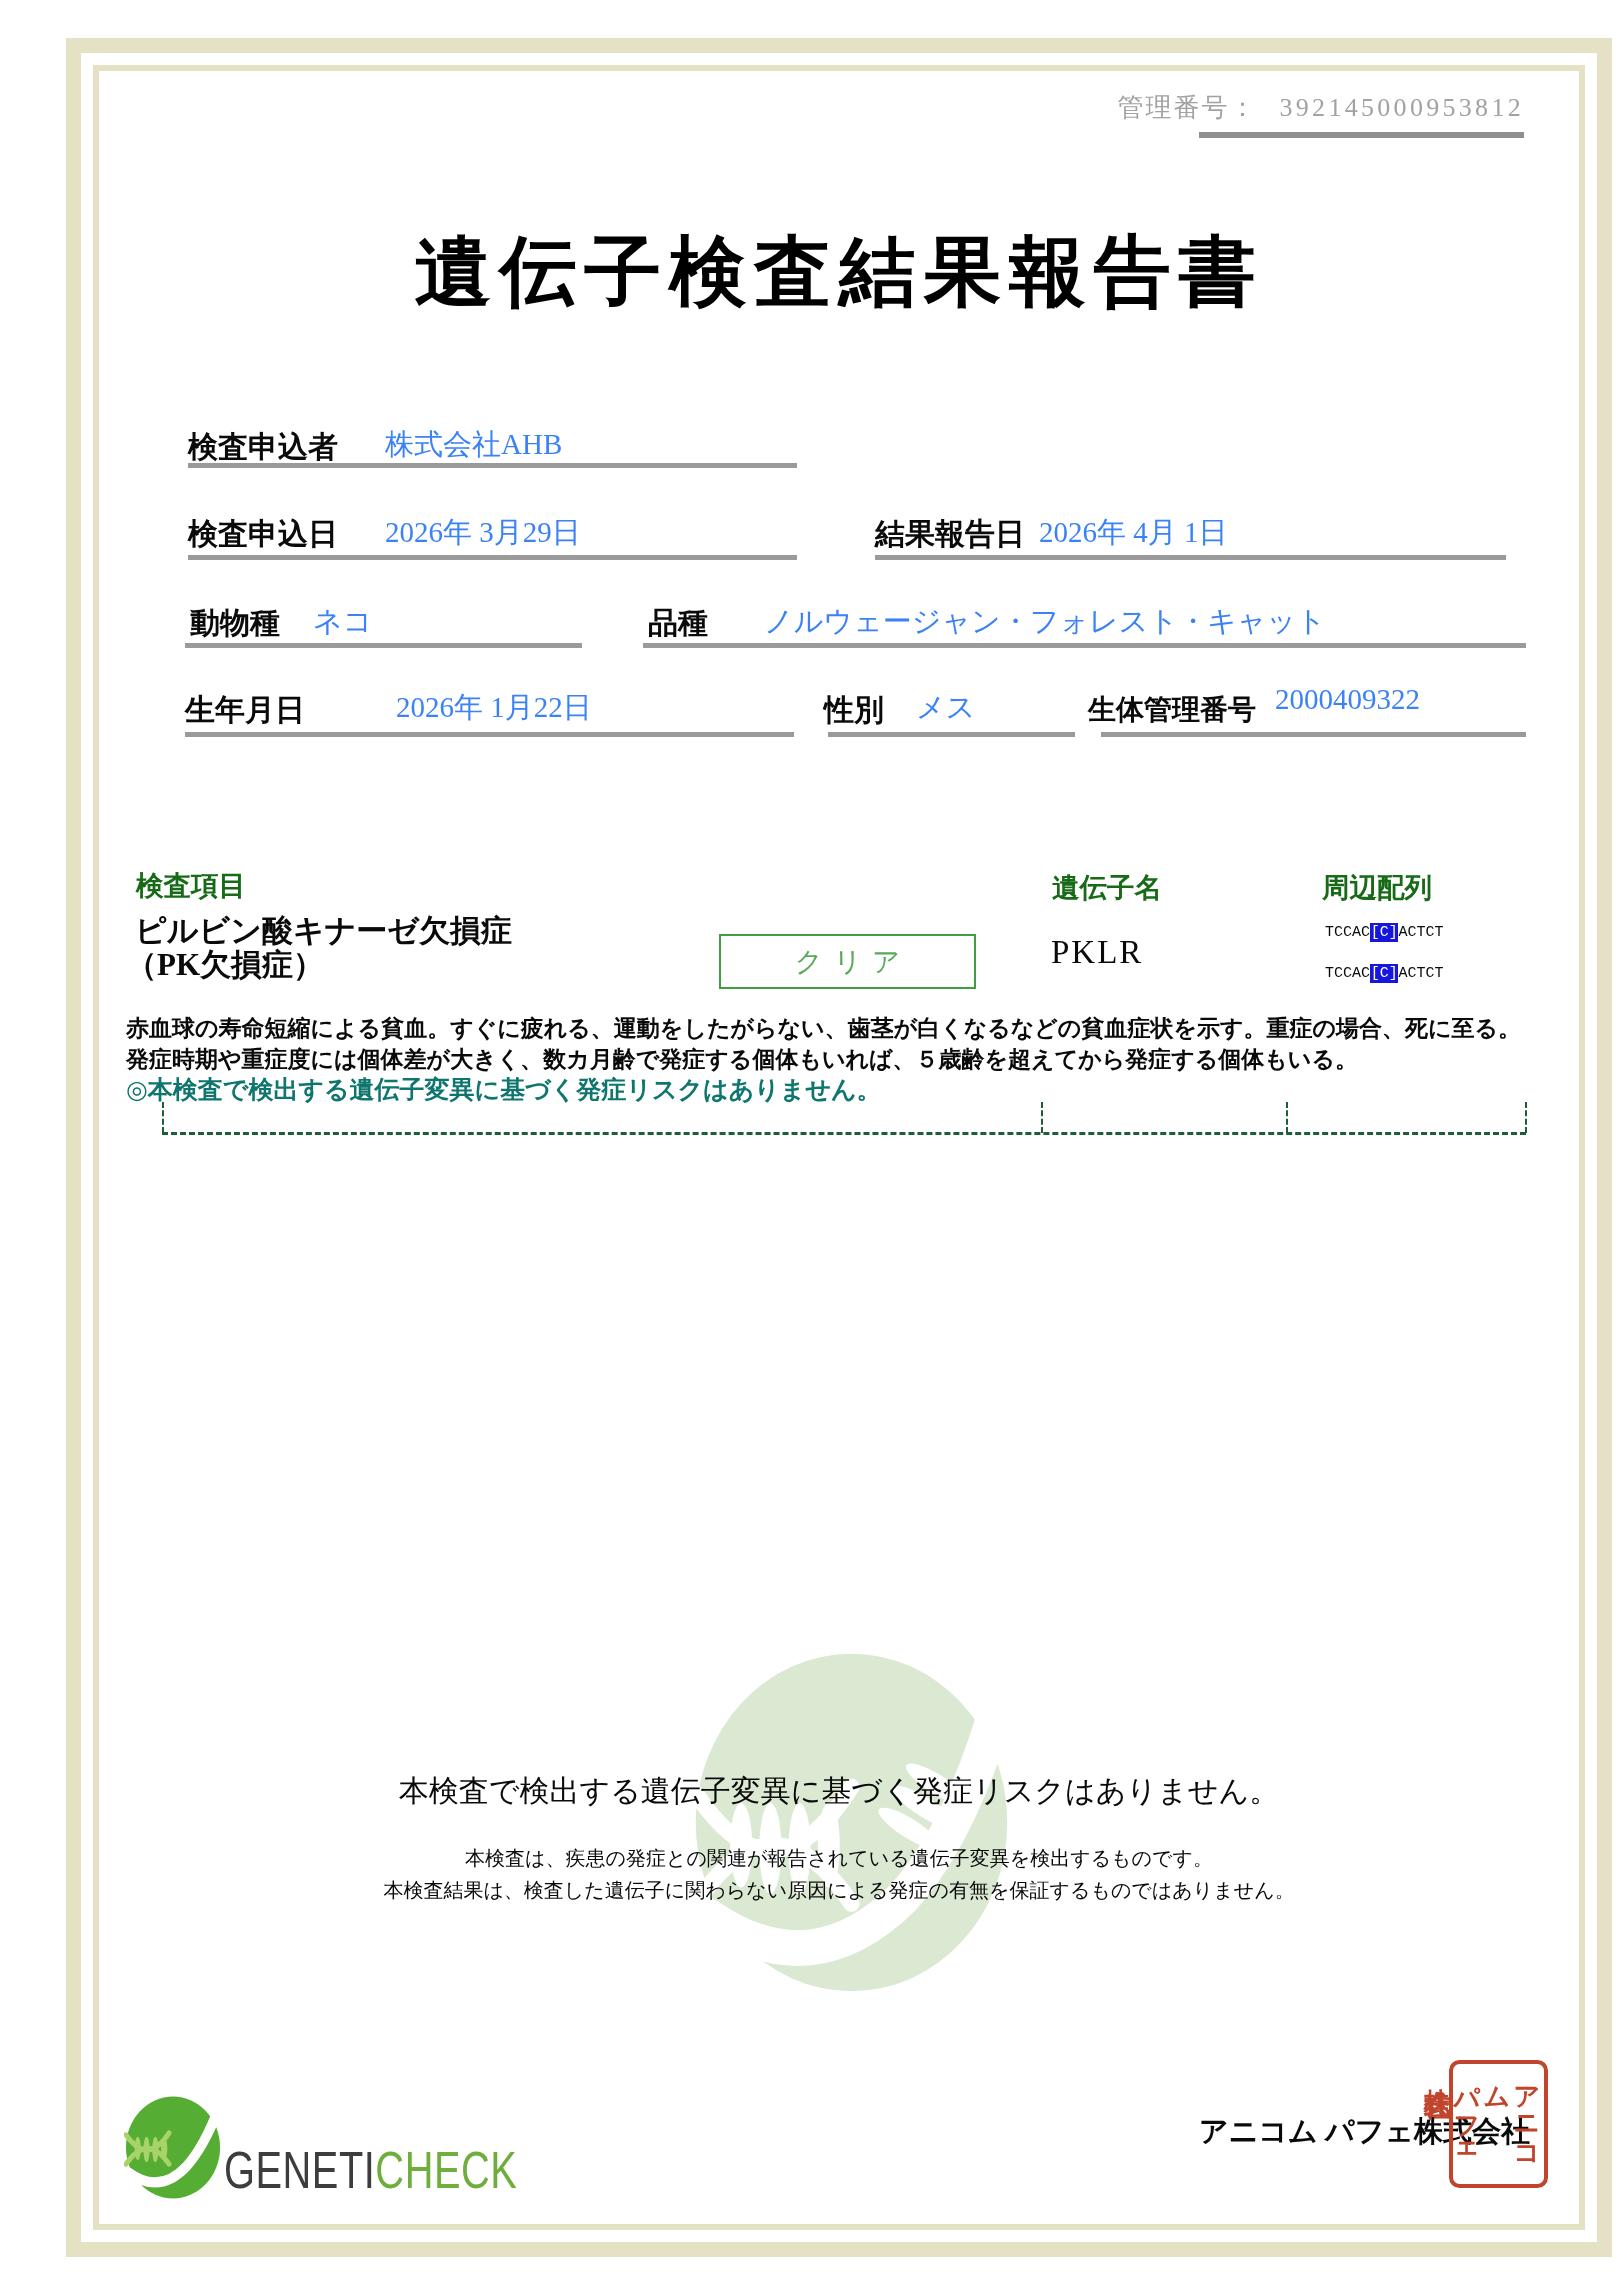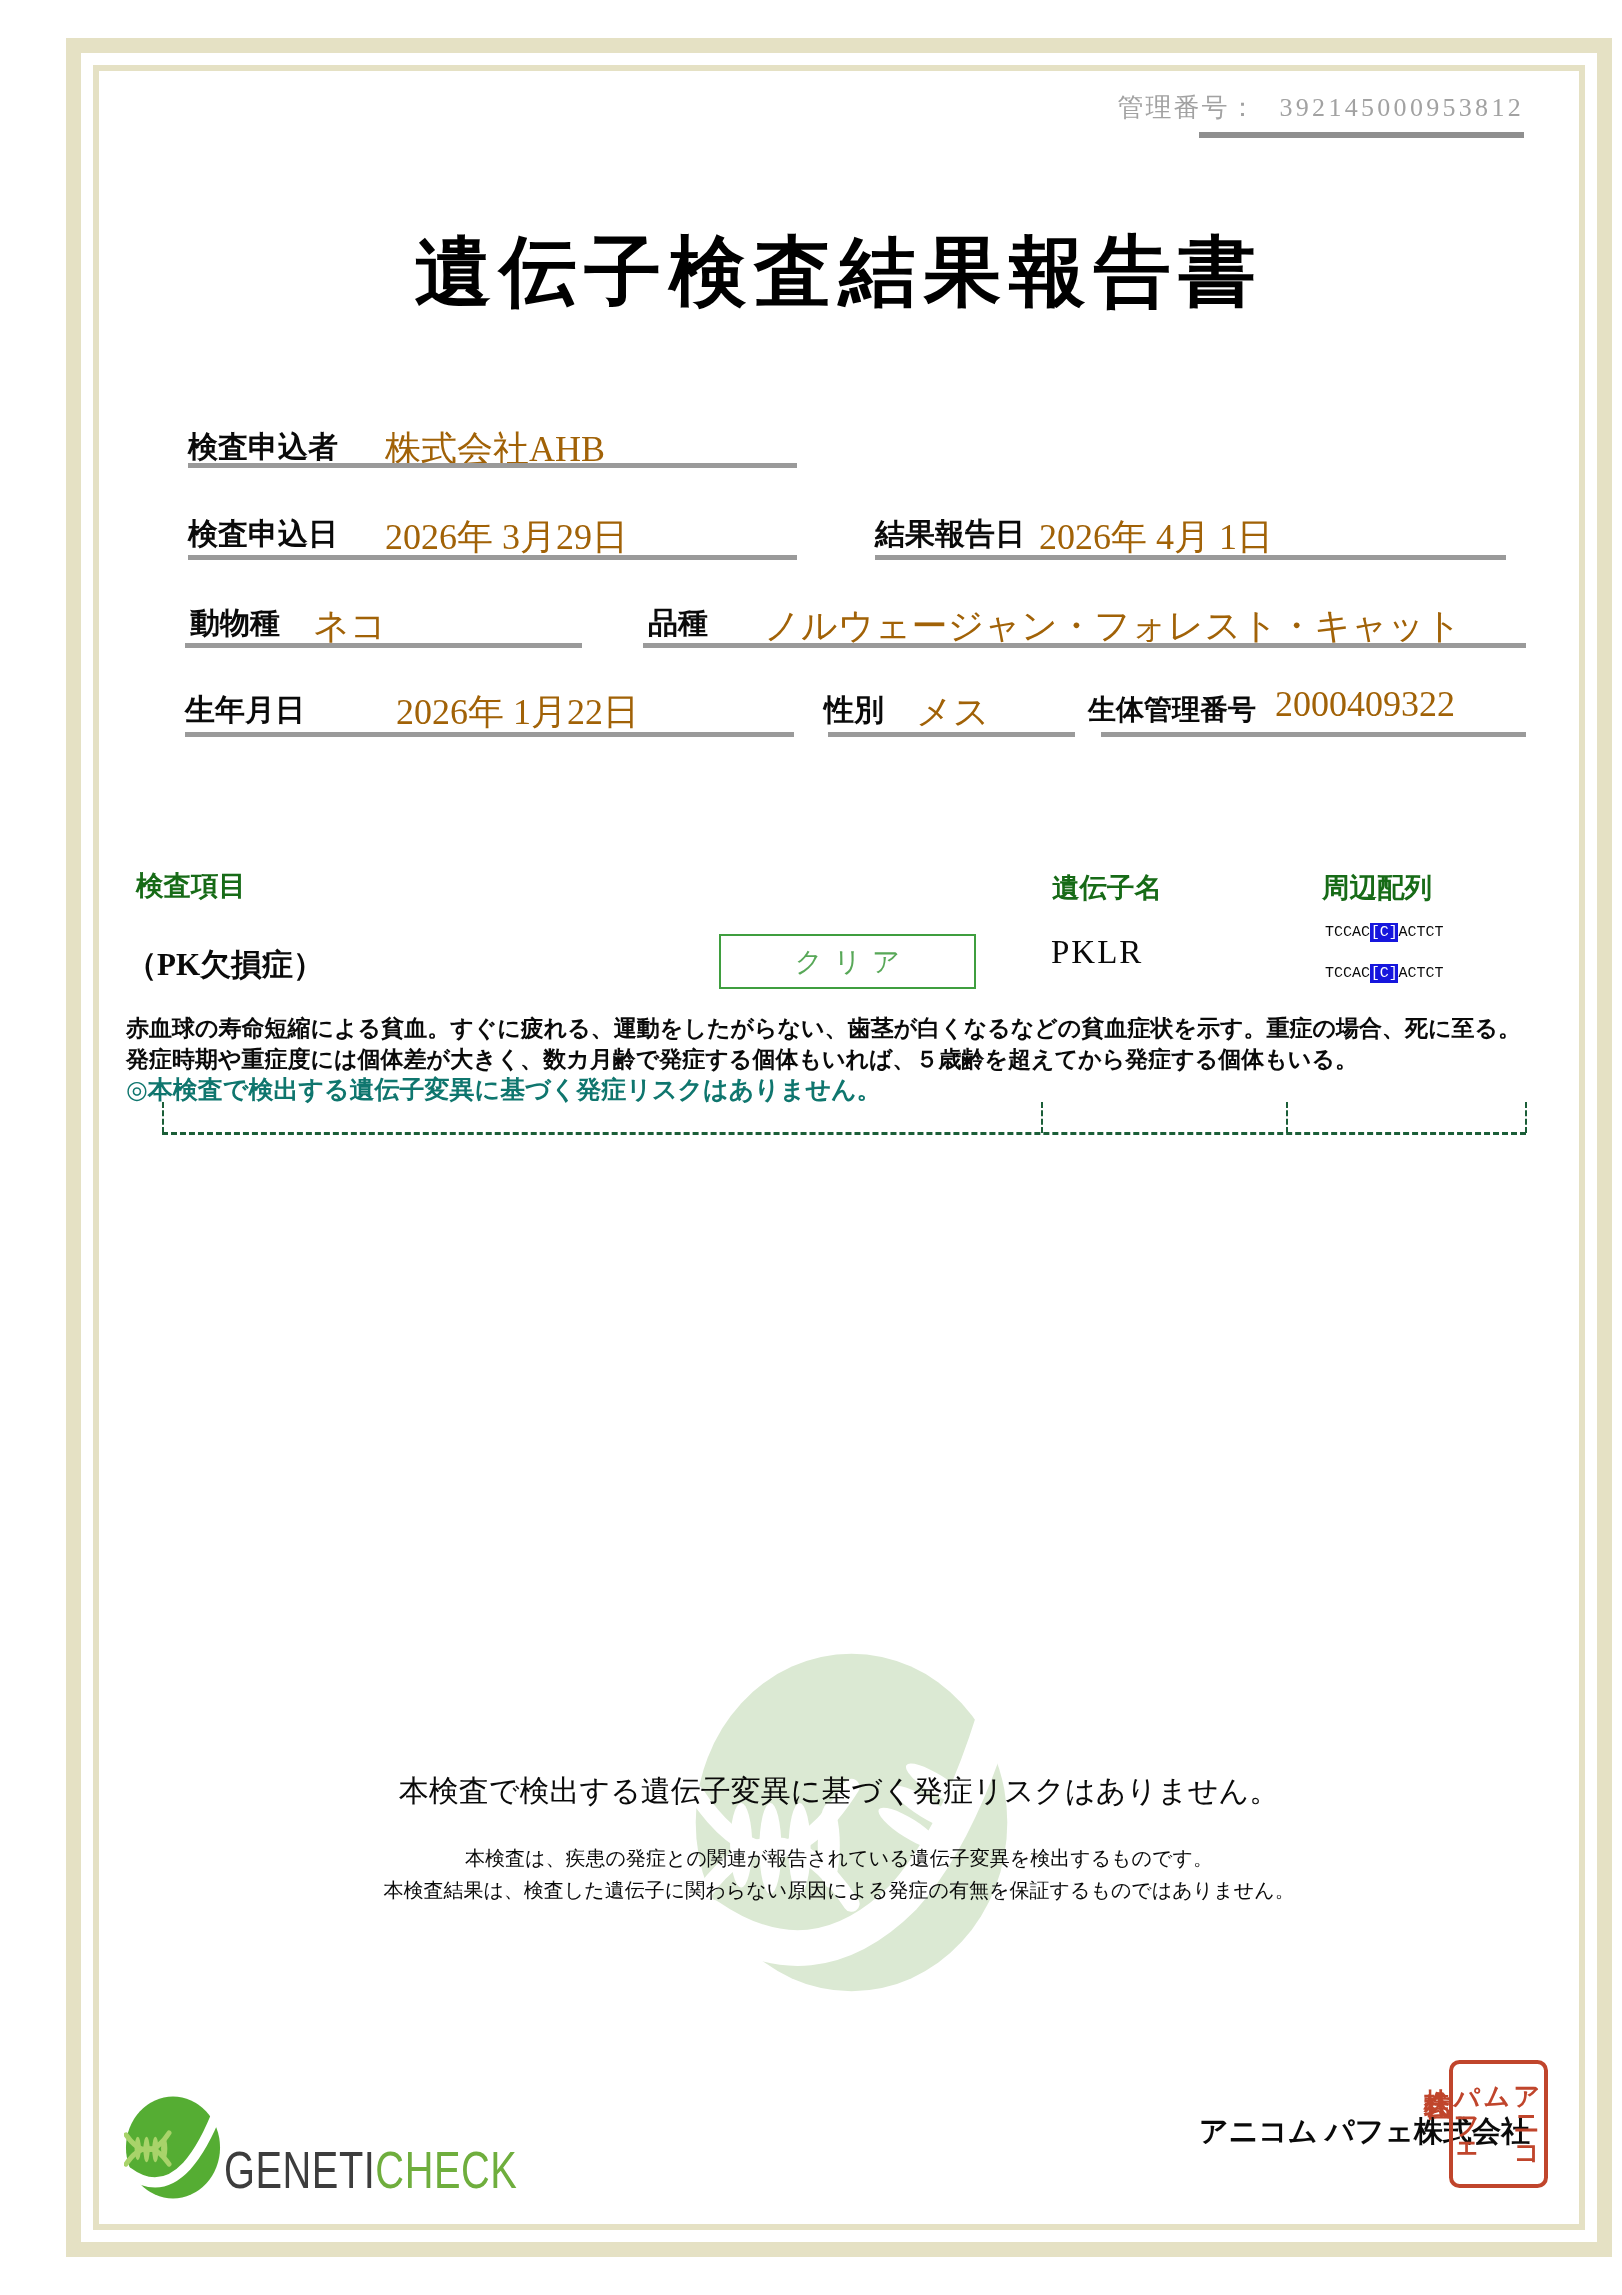--- a/index.html
+++ b/index.html
@@ -16,21 +16,21 @@
   
   .control-number{position:absolute;top:90px;right:126px;font-size:26px;color:#a2a2a2;letter-spacing:2px;}
   .control-number .cn-value{margin-left:22px;letter-spacing:3.3px;}
   .control-underline{position:absolute;left:1171px;top:132px;width:325px;height:5.9px;background:#8f8f8f;}
 
   
   .title{position:absolute;left:0;top:221px;width:100%;margin:0;text-align:center;font-size:77px;font-weight:bold;color:#000;letter-spacing:7.9px;}
 
   
   .flabel{position:absolute;font-size:30px;font-weight:bold;color:#0a0a0a;white-space:nowrap;}
-  .fvalue{position:absolute;font-size:36px;color:#a16207;white-space:nowrap;}
+  .fvalue{position:absolute;font-size:29px;color:#3b82f6;white-space:nowrap;}
   .uline{position:absolute;height:5.2px;background:#9a9a9a;}
 
   .l-applicant{left:160px;top:427px;}   .v-applicant{left:357px;top:425px;}
   .u-applicant{left:160px;top:463px;width:609px;}
   .l-applydate{left:160px;top:514px;}   .v-applydate{left:357px;top:513px;}
   .u-applydate{left:160px;top:555px;width:609px;}
   .l-reportdate{left:847px;top:514px;} .v-reportdate{left:1011px;top:513px;}
   .u-reportdate{left:847px;top:555px;width:631px;}
   .l-species{left:162px;top:603px;}     .v-species{left:285px;top:602px;}
   .u-species{left:157px;top:643px;width:397px;}
@@ -127,20 +127,21 @@
 
   <span class="flabel l-sex serif">性別</span>
   <span class="fvalue v-sex serif">メス</span>
   <div class="uline u-sex"></div>
 
   <span class="flabel l-animalid serif">生体管理番号</span>
   <span class="fvalue v-animalid serif">2000409322</span>
   <div class="uline u-animalid"></div>
 
   <span class="green-h h-item serif">検査項目</span>
+  <span class="item-line1 serif">ピルビン酸キナーゼ欠損症</span>
   <span class="item-line2 serif">（PK欠損症）</span>
 
   <div class="result-box">
     <span class="serif">クリア</span>
   </div>
 
   <span class="green-h h-gene serif">遺伝子名</span>
   <span class="gene-name serif">PKLR</span>
 
   <span class="green-h h-seq serif">周辺配列</span>

